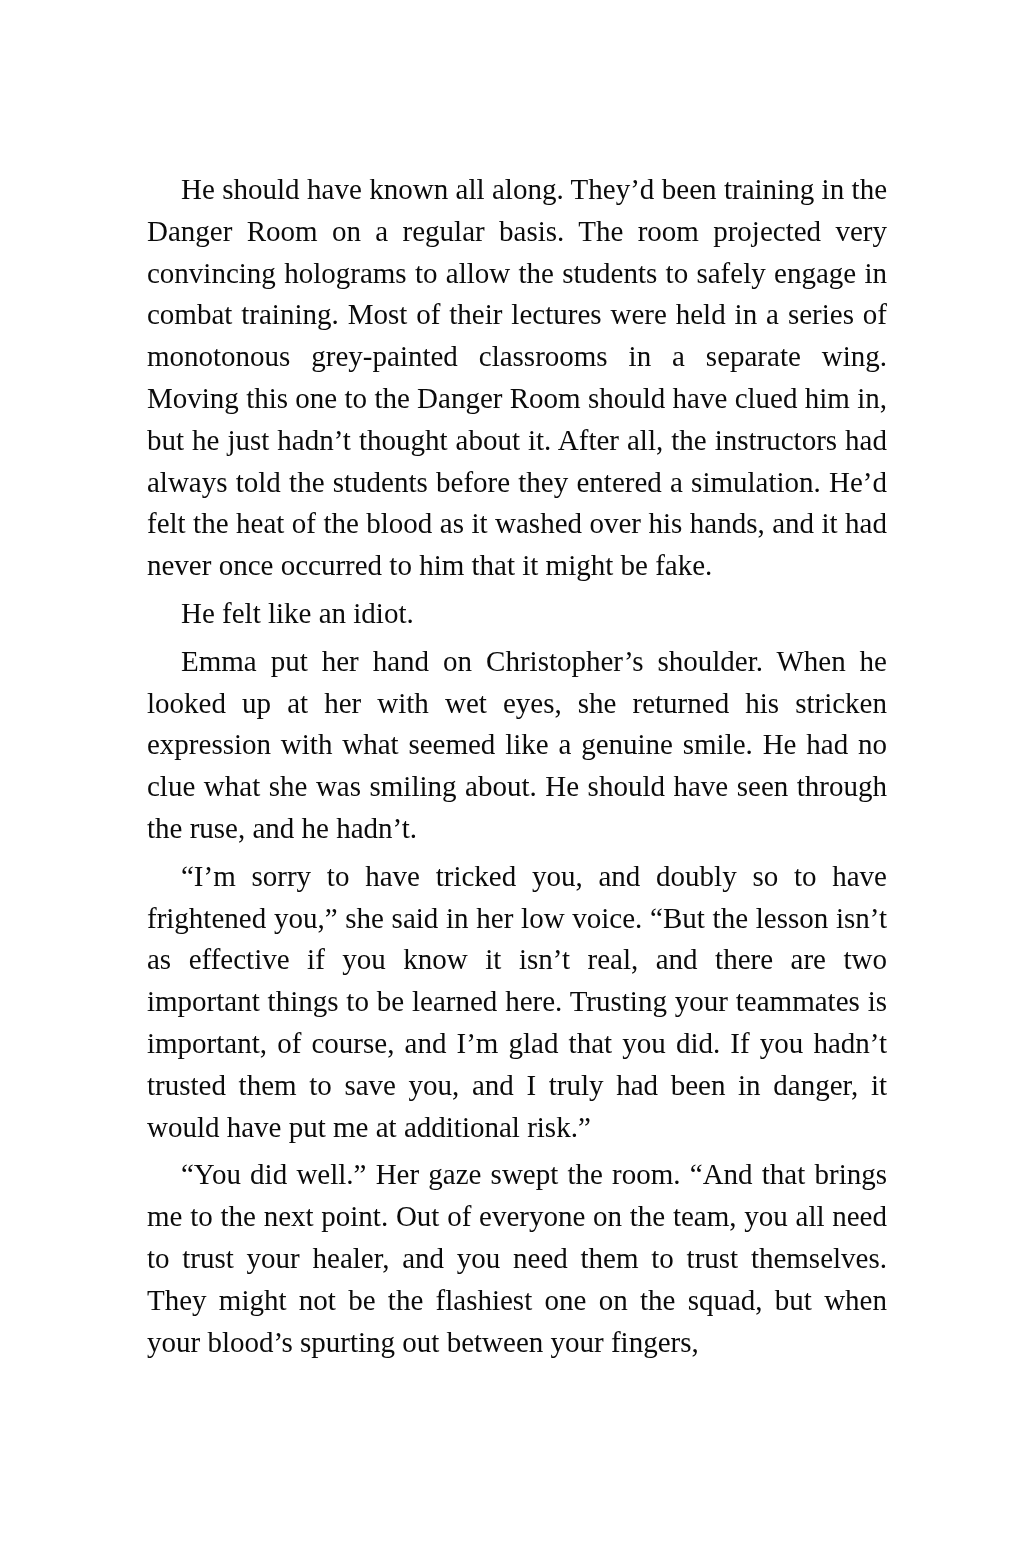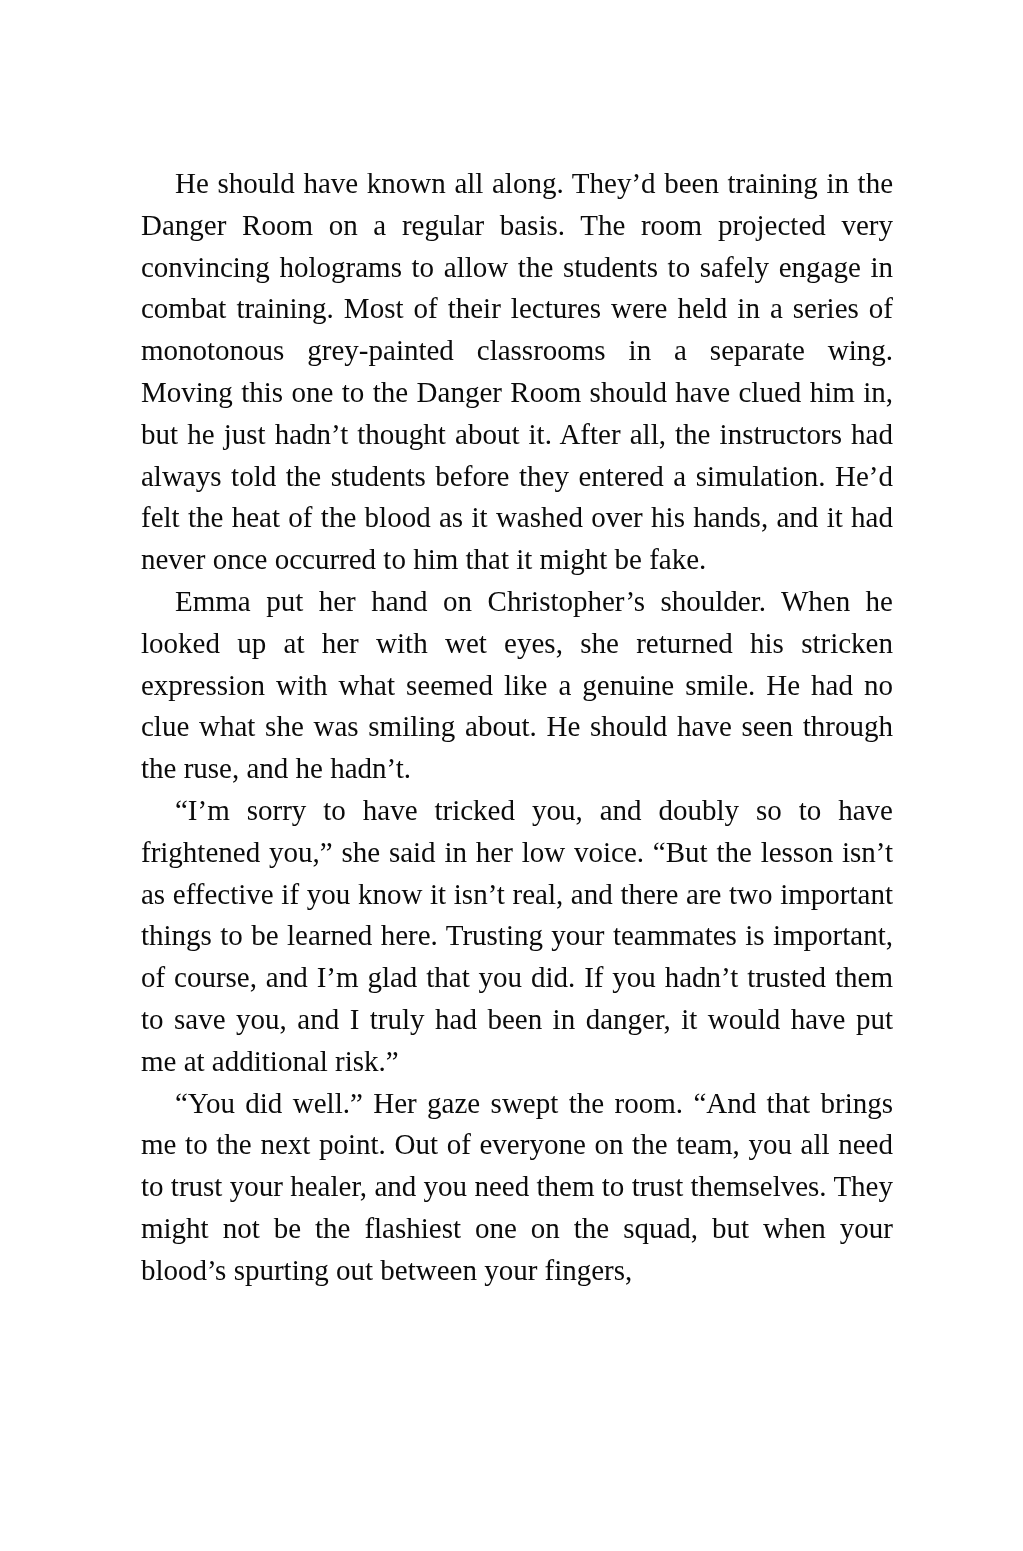--- a/index.html
+++ b/index.html
@@ -20,28 +20,29 @@
     left: 141px;
     width: 752px;
     font-family: "Liberation Serif", serif;
     font-size: 29px;
     line-height: 41.8px;
     color: #0b0b0b;
     text-align: justify;
     text-justify: inter-word;
   }
   .text-block p {
-    margin: 0;
+    margin: 6px;
     padding: 0;
     text-indent: 34px;
   }
 </style>
 </head>
 <body>
 
 <div class="book-page">
   <div class="text-block">
     <p>He should have known all along. They’d been training in the Danger Room on a regular basis. The room projected very convincing holograms to allow the students to safely engage in combat training. Most of their lectures were held in a series of monotonous grey-painted classrooms in a separate wing. Moving this one to the Danger Room should have clued him in, but he just hadn’t thought about it. After all, the instructors had always told the students before they entered a simulation. He’d felt the heat of the blood as it washed over his hands, and it had never once occurred to him that it might be fake.</p>
+    <p>He felt like an idiot.</p>
     <p>Emma put her hand on Christopher’s shoulder. When he looked up at her with wet eyes, she returned his stricken expression with what seemed like a genuine smile. He had no clue what she was smiling about. He should have seen through the ruse, and he hadn’t.</p>
     <p>“I’m sorry to have tricked you, and doubly so to have frightened you,” she said in her low voice. “But the lesson isn’t as effective if you know it isn’t real, and there are two important things to be learned here. Trusting your teammates is important, of course, and I’m glad that you did. If you hadn’t trusted them to save you, and I truly had been in danger, it would have put me at additional risk.”</p>
     <p>“You did well.” Her gaze swept the room. “And that brings me to the next point. Out of everyone on the team, you all need to trust your healer, and you need them to trust themselves. They might not be the flashiest one on the squad, but when your blood’s spurting out between your fingers,</p>
   </div>
 </div>
 
 </body></html>

